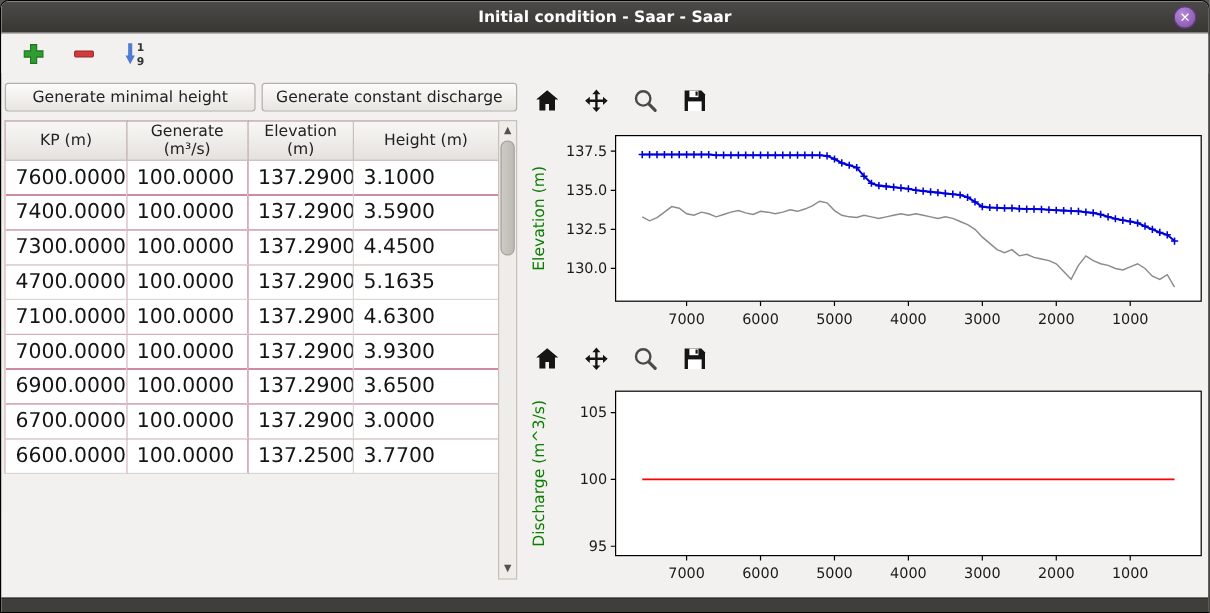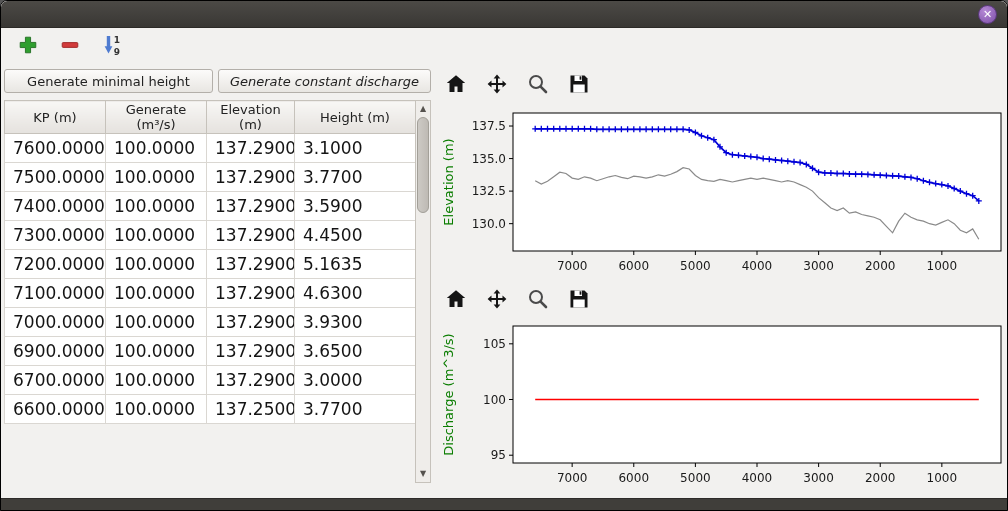--- a/index.html
+++ b/index.html
@@ -35,21 +35,21 @@
   .icon-btn svg { display:block; }
 
   
   .gen-buttons { position:absolute; top:68px; left:3px; width:427px; display:flex; gap:5px; }
   .gbtn {
     height:24px; font-size:13px; color:#222;
     font-family:"DejaVu Sans", sans-serif;
     background:linear-gradient(#fcfbfa,#e8e6e2);
     border:1px solid #b3afa9; border-radius:3px; cursor:pointer;
   }
-  .gbtn1 { width:209px; } .gbtn2 { width:213px;font-style:italic; }
+  .gbtn1 { width:209px; } .gbtn2 { width:213px; }
 
   .table-wrap { position:absolute; top:99px; left:3px; width:427px; height:383px; }
   table.data { border-collapse:collapse; table-layout:fixed; width:411px; background:#be185d; }
   table.data th {
     height:22px; font-weight:normal; font-size:13px; color:#222; text-align:center;
     background:linear-gradient(#f8f7f5,#e5e2de); border:1px solid #c6c2bb;
   }
   table.data td {
     height:29px; font-size:17px; color:#141414; text-align:left;
     padding:0 0 0 8px; border:1px solid #dad7d2; background:#fff;
@@ -80,20 +80,21 @@
     position:absolute; left:0; right:0; bottom:0; height:12px;
     background:#403e3a; border-top:1px solid #2e2c29;
   }
 </style>
 </head>
 <body>
 
 <div class="window">
 
   <div class="titlebar">
+    <span>Initial condition - Saar - Saar</span>
     <span class="close-btn"><span>✕</span></span>
   </div>
 
   <div class="main-toolbar">
     <button class="icon-btn">
       <svg width="22" height="22" viewBox="0 0 24 24">
         <path d="M9.2 3.5 h5.6 v5.7 h5.7 v5.6 h-5.7 v5.7 H9.2 v-5.7 H3.5 V9.2 h5.7 Z" fill="#2f9e2f" stroke="#236f23" stroke-width="1"></path>
       </svg>
     </button>
     <button class="icon-btn">
@@ -133,39 +134,33 @@
         </tr>
       </thead>
       <tbody>
           <tr>
             <td>7600.0000</td>
             <td>100.0000</td>
             <td>137.2900</td>
             <td>3.1000</td>
           </tr>
           <tr>
-            <td>7500.0000</td>
-            <td>100.0000</td>
-            <td>137.2900</td>
-            <td>3.7700</td>
-          </tr>
-          <tr>
             <td>7400.0000</td>
             <td>100.0000</td>
             <td>137.2900</td>
             <td>3.5900</td>
           </tr>
           <tr>
             <td>7300.0000</td>
             <td>100.0000</td>
             <td>137.2900</td>
             <td>4.4500</td>
           </tr>
           <tr>
-            <td>7200.0000</td>
+            <td>4700.0000</td>
             <td>100.0000</td>
             <td>137.2900</td>
             <td>5.1635</td>
           </tr>
           <tr>
             <td>7100.0000</td>
             <td>100.0000</td>
             <td>137.2900</td>
             <td>4.6300</td>
           </tr>

